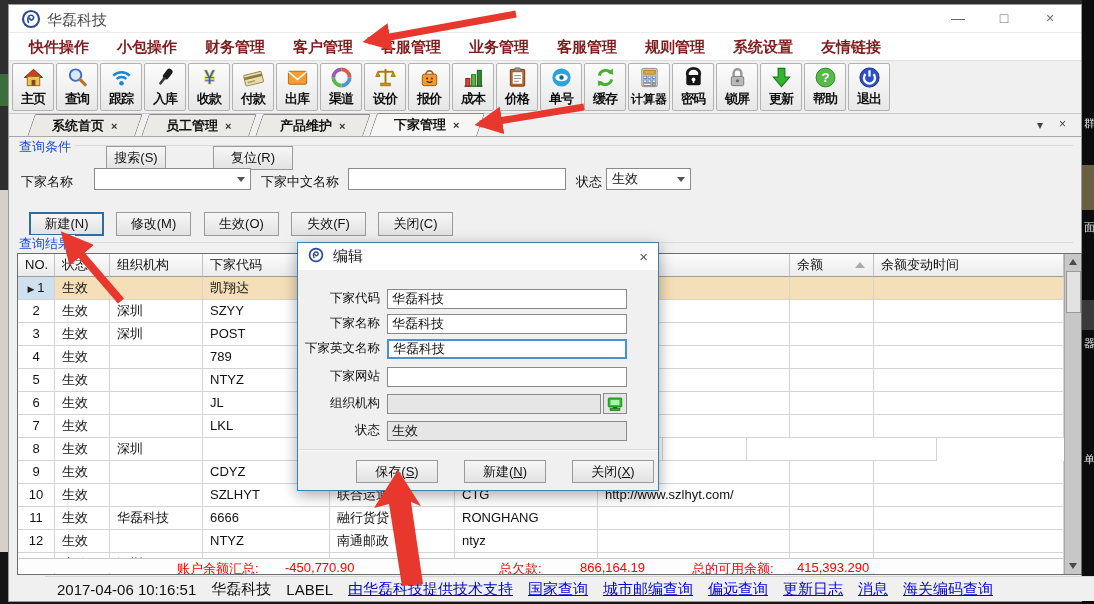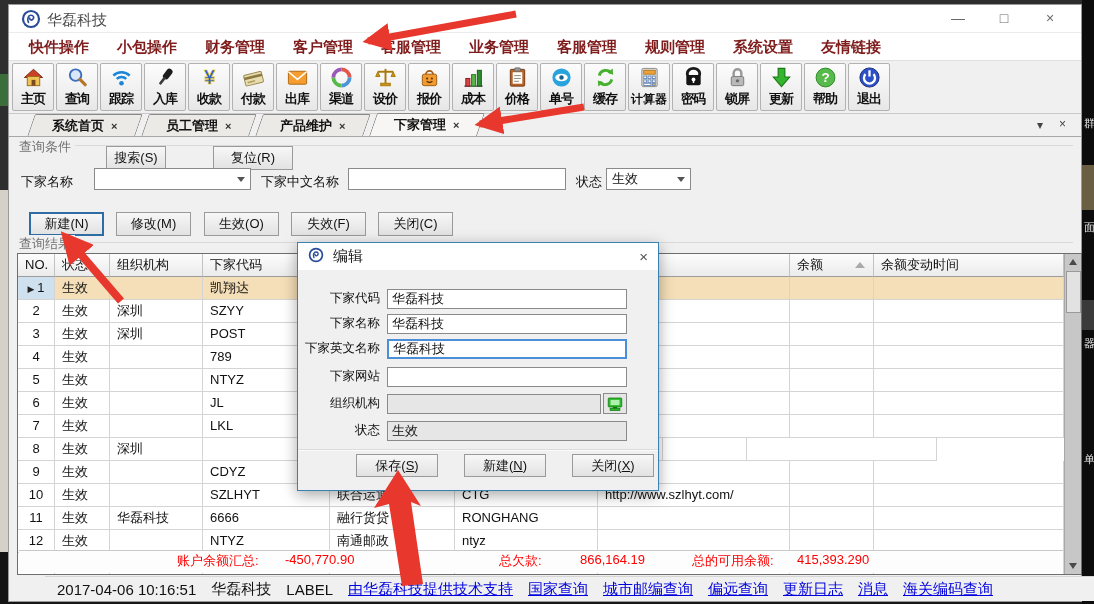--- a/index.html
+++ b/index.html
@@ -37,21 +37,21 @@
   .tool-btn .tlabel { font-size:13px; font-weight:bold; color:#101010; letter-spacing:-1px; line-height:18px; white-space:nowrap; }
   .tool-btn .tlabel.small { font-size:12px; letter-spacing:0;text-align:center; }
 
   .tabbar { position:absolute; left:0; top:109px; width:1072px; height:23px; background:#f0f0f0; border-bottom:1px solid #a8a8a8; display:flex; align-items:flex-end; padding-left:22px; }
   .tab { position:relative; height:22px; width:108px; margin-right:6px; background:#eceae7; border:1px solid #8a8a8a; border-bottom:none; transform:skewX(-19deg); border-top-right-radius:2px; border-top-left-radius:2px; }
   .tab.active { background:#f7f6f4; height:23px; z-index:2; }
   .tab .tab-inner { transform:skewX(19deg); display:flex; justify-content:center; align-items:center; gap:7px; height:100%; font-size:13px; font-weight:bold; color:#111; white-space:nowrap; }
   .tab .tclose { font-size:11px; font-weight:bold; color:#333; }
   .tab-ctrl { position:absolute; top:4px; font-size:12px; color:#444; }
 
-  .grp-label { position:absolute; font-size:13px; color:#737373; background:#f0f0f0; padding:0 4px; z-index:2; }
+  .grp-label { position:absolute; font-size:13px; color:#1d4ed8; background:#f0f0f0; padding:0 4px; z-index:2; }
   .grp-line { position:absolute; height:1px; background:#d9d9d9; }
 
   .btn { position:absolute; height:24px; background:linear-gradient(#f7f7f7,#e2e2e2); border:1px solid #9a9a9a; font-size:13px; color:#111; text-align:center; line-height:22px; }
   .btn.focus { border:2px solid #2e6da4; line-height:20px; }
 
   .flabel { position:absolute; font-size:13px; color:#111; }
   .textbox { position:absolute; height:22px; background:#fff; border:1px solid #8a8a8a; font-size:13px; line-height:20px; padding:0 4px; color:#111; }
   .combo { position:absolute; height:22px; background:#fff; border:1px solid #8a8a8a; font-size:13px; line-height:20px; padding:0 18px 0 5px; color:#111; }
   .chev { position:absolute; right:5px; top:8px; width:0; height:0; border-left:4px solid transparent; border-right:4px solid transparent; border-top:5px solid #555; }
 
@@ -61,21 +61,21 @@
   .hrow { display:flex; height:23px; }
   .hcell { background:linear-gradient(#fdfdfd,#ebebeb); border-right:1px solid #c2c2c2; border-bottom:1px solid #9c9c9c; font-size:13px; color:#111; padding:0 0 0 7px; line-height:22px; position:relative; white-space:nowrap; overflow:hidden; }
   .sort-up { position:absolute; right:8px; top:8px; width:0; height:0; border-left:5px solid transparent; border-right:5px solid transparent; border-bottom:6px solid #a9a9a9; }
   .drow { display:flex; height:23px; background:#fff; }
   .dcell { border-right:1px solid #d4d4d4; border-bottom:1px solid #d4d4d4; font-size:13px; color:#111; padding:0 0 0 7px; line-height:22px; white-space:nowrap; overflow:hidden; }
   .dcell.no { text-align:center; padding:0; }
   .drow.sel .dcell { background:#f5dfb8; }
   .drow.sel .dcell.no { background:#cfe0ef; }
   .marker { font-size:9px; margin-right:3px; color:#222; }
 
-  .summary { position:absolute; left:1px; right:18px; bottom:1px; height:23px; background:#fdfdfd; border-top:1px solid #c9c9c9; z-index:5; }
+  .summary { position:absolute; left:1px; right:18px; bottom:1px; height:15px; background:#fdfdfd; border-top:1px solid #c9c9c9; z-index:5; }
   .summary span { position:absolute; top:1px; font-size:13px; color:#ff0000; white-space:nowrap; }
 
   .vscroll { position:absolute; right:0; top:0; width:17px; bottom:0; background:#c7c7c7; border-left:1px solid #a8a8a8; }
   .varrow { position:absolute; left:0; width:17px; height:16px; background:#c7c7c7; }
   .varrow .tri { position:absolute; left:4px; width:0; height:0; border-left:4px solid transparent; border-right:4px solid transparent; }
   .varrow.up { top:0; } .varrow.up .tri { top:5px; border-bottom:6px solid #4a4a4a; }
   .varrow.down { bottom:0; } .varrow.down .tri { top:5px; border-top:6px solid #4a4a4a; }
   .vthumb { position:absolute; left:1px; top:17px; width:15px; height:42px; background:#e2e2e2; border:1px solid #9a9a9a; }
 
   
@@ -93,21 +93,21 @@
   .dlg-body { position:relative; height:221px; }
   .dlg-row { display:flex; align-items:center; padding-left:6px; height:21px; }
   .dlg-label { width:76px; flex-shrink:0; text-align:right; font-size:12.5px; color:#111; margin-right:7px; white-space:nowrap; }
   .dlg-input { width:240px; height:20px; border:1px solid #8a8a8a; background:#fff; font-size:13px; line-height:18px; padding:0 4px; color:#111; }
   .dlg-input.focused { border:2px solid #4a90d9; line-height:16px; }
   .dlg-input.readonly { background:#e6e6e6; }
   .dlg-input.short { width:214px; }
   .org-btn { width:24px; height:21px; margin-left:2px; border:1px solid #8a8a8a; background:#e6e6e6; display:flex; align-items:center; justify-content:center; }
   .org-btn svg { width:18px; height:18px; }
   .dlg-sep { margin-top:8px; border-top:1px solid #dcdcdc; border-bottom:1px solid #fbfbfb; }
-  .dlg-btns { display:flex; padding-left:58px; gap:26px; margin-top:3px; }
+  .dlg-btns { display:flex; padding-left:58px; gap:26px; margin-top:9px; }
   .dlg-btn { width:82px; height:23px; background:linear-gradient(#f7f7f7,#e2e2e2); border:1px solid #9a9a9a; font-size:13px; text-align:center; line-height:21px; color:#111; }
 
   #arrows { position:absolute; left:0; top:0; width:1094px; height:604px; z-index:99; pointer-events:none; }
 </style>
 </head>
 <body>
 
 <div id="screen">
 
   <div class="desk-top"></div>

